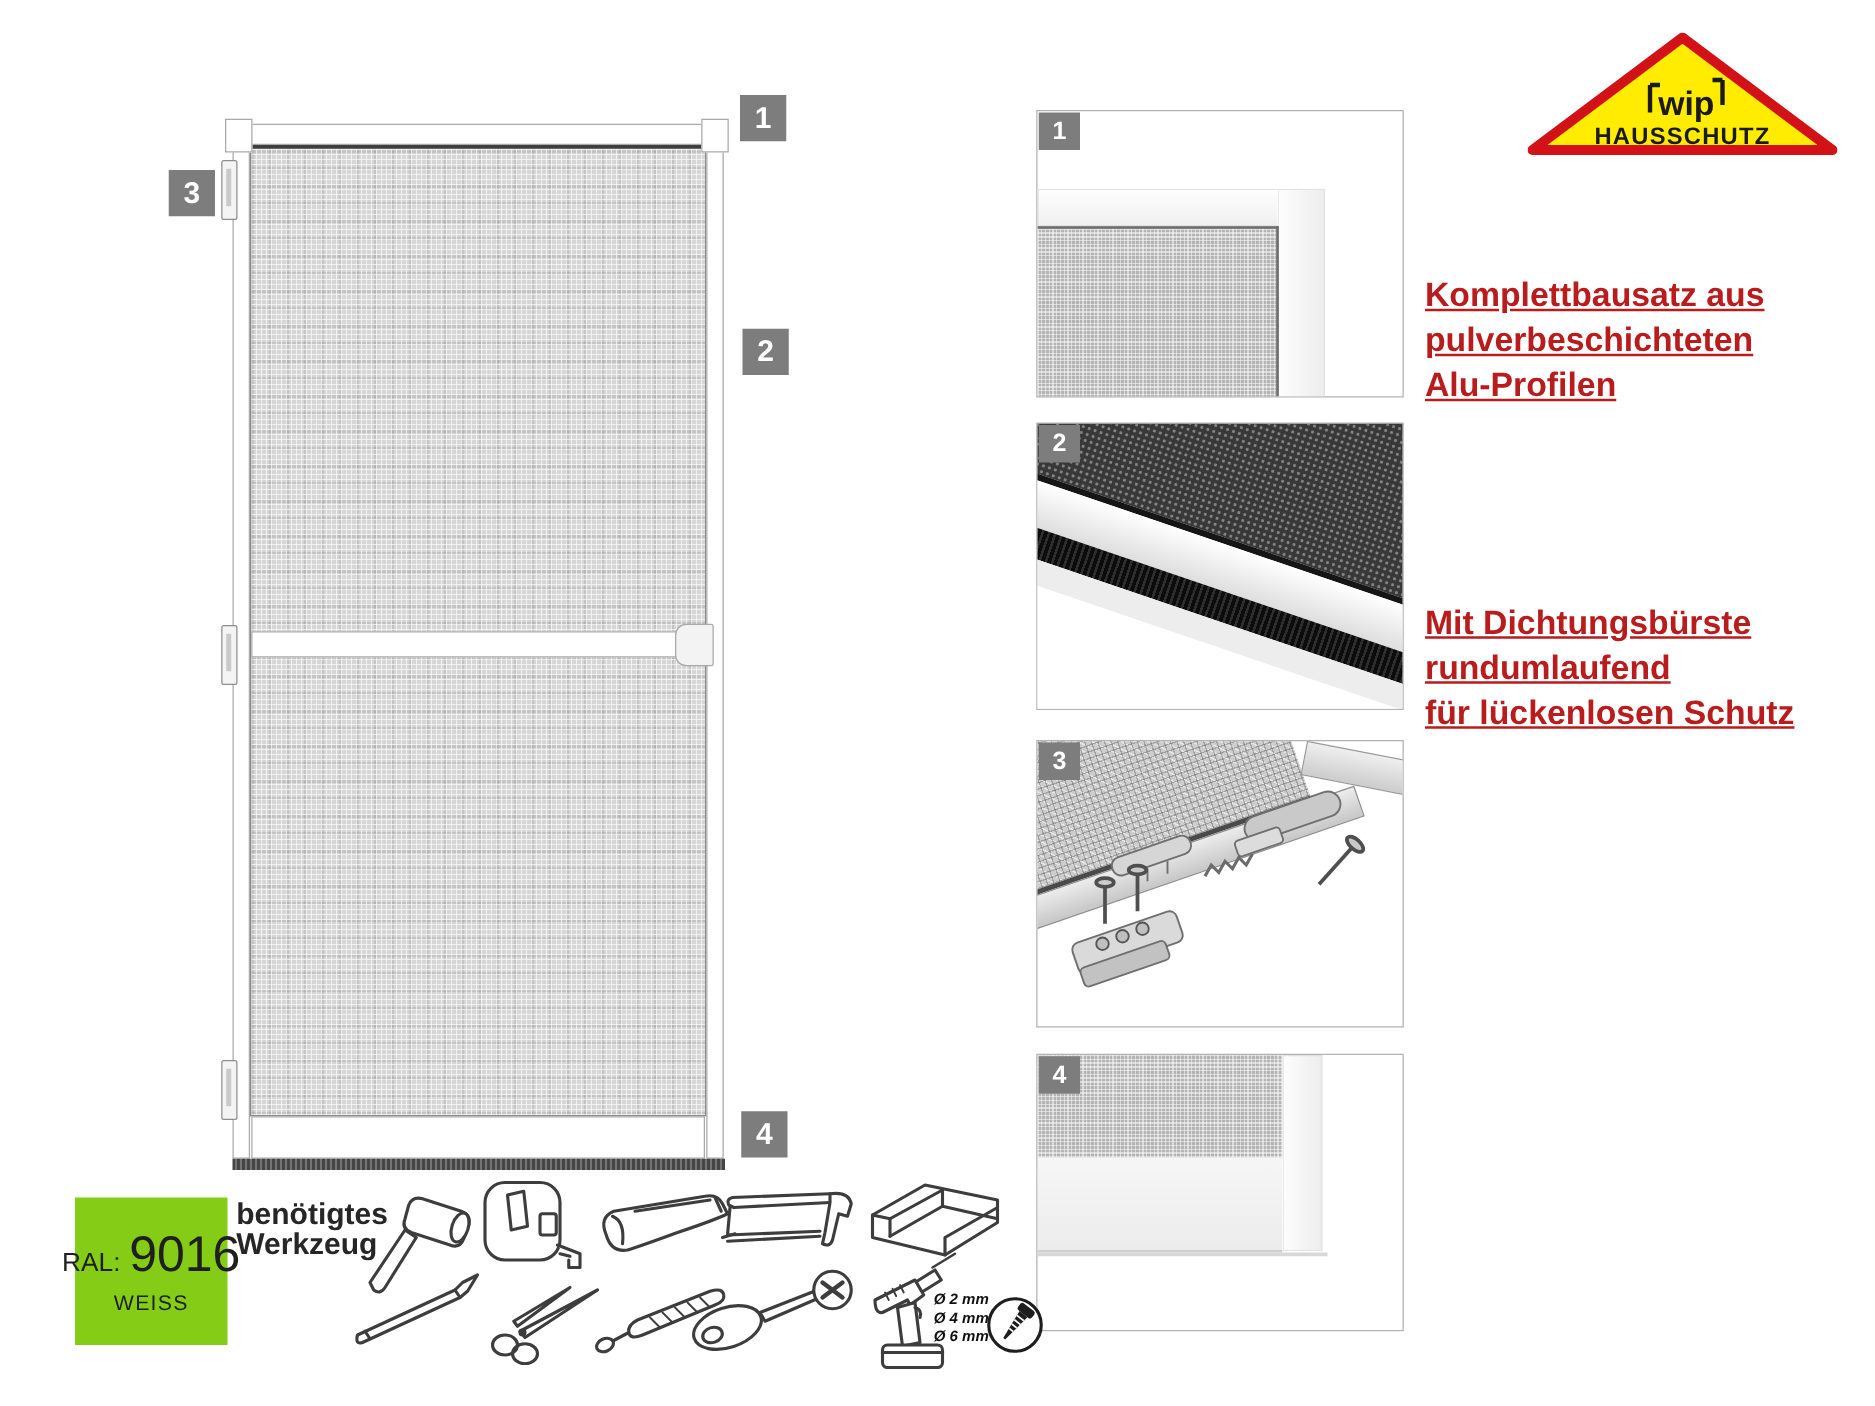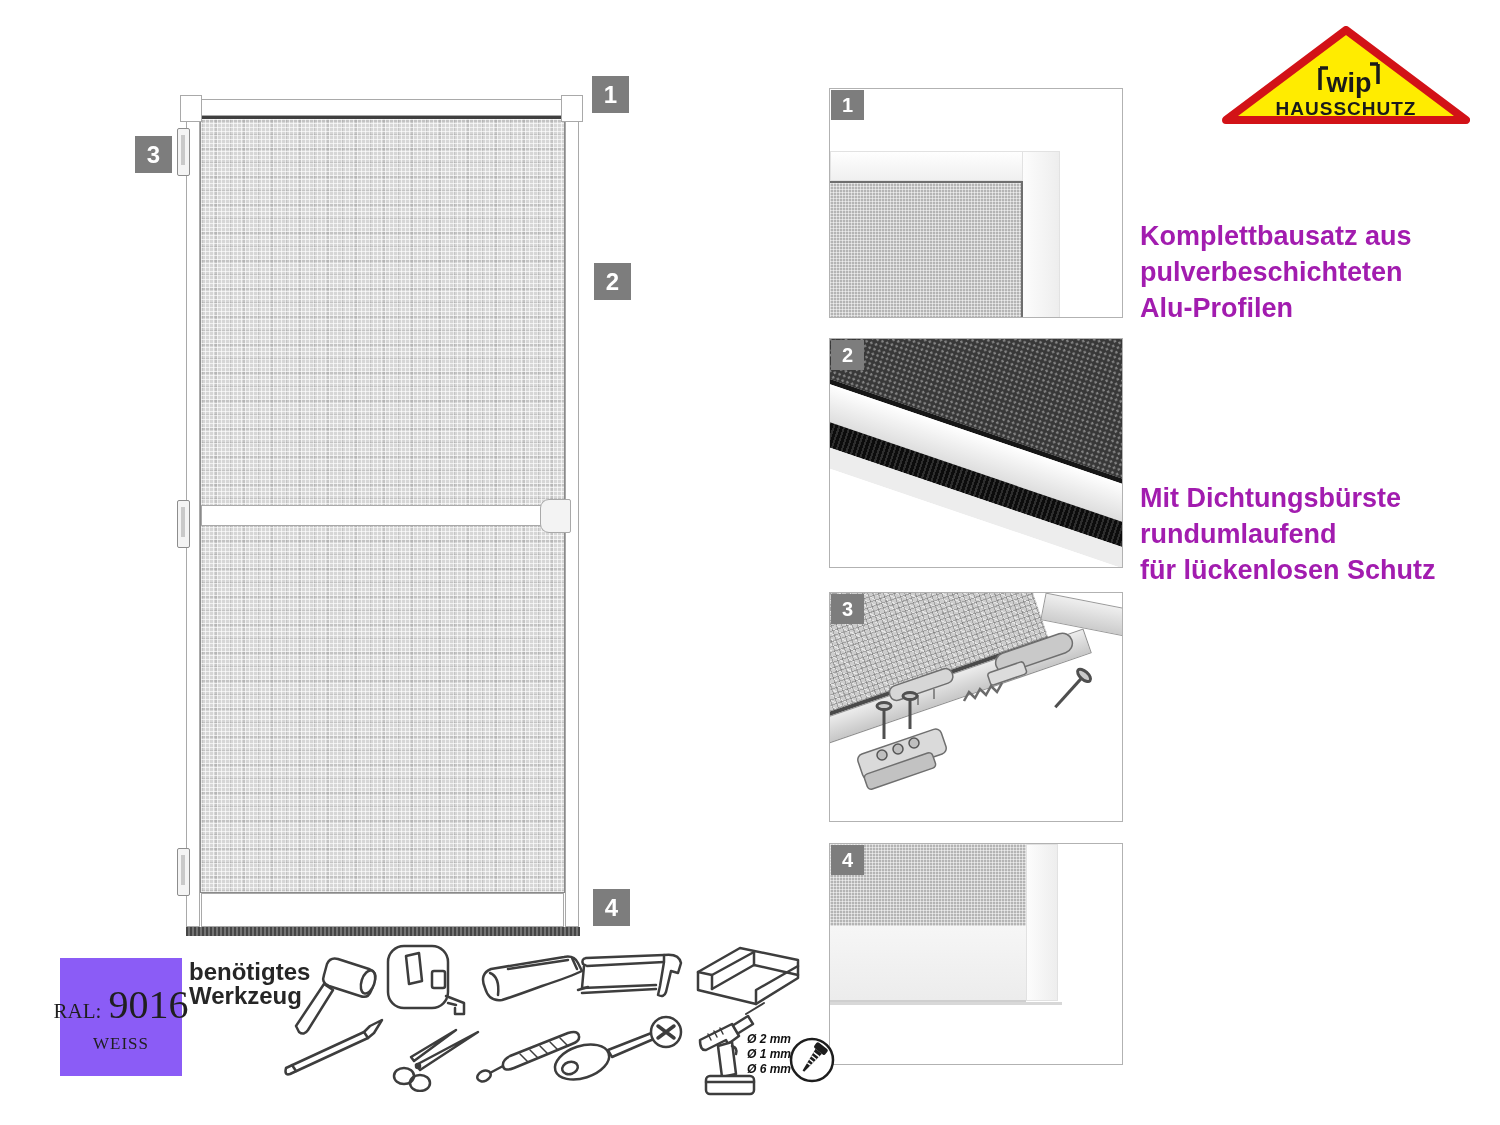--- a/index.html
+++ b/index.html
@@ -31,39 +31,39 @@
 
   
   .marker{width:37px;height:37px;background:#7d7d7d;color:#fff;display:flex;align-items:center;
           justify-content:center;font-weight:bold;font-size:24px;}
   .badge{position:absolute;left:1px;top:1px;width:33px;height:30px;background:#7d7d7d;color:#fff;
          display:flex;align-items:center;justify-content:center;font-weight:bold;font-size:20px;z-index:5;}
 
   
   .panel{position:absolute;left:829px;width:294px;background:#fff;border:1px solid #b2b2b2;
          box-sizing:border-box;overflow:hidden;}
-  .caption{position:absolute;left:1140px;width:352px;color:#a21caf;font-weight:bold;
-           font-size:27px;line-height:36px;white-space:pre-line;}
+  .caption{position:absolute;left:1140px;width:352px;color:#b91c1c;font-weight:bold;
+           font-size:27px;line-height:36px;white-space:pre-line;text-decoration:underline;}
 
   
   .frame-bar{background:linear-gradient(#ffffff,#efefef);box-shadow:inset 0 0 0 1px #e2e2e2;}
   .frame-bar-v{background:linear-gradient(90deg,#fdfdfd,#ededed);box-shadow:inset 0 0 0 1px #e2e2e2;}
 
   
   .p2rot{position:absolute;left:0;top:40px;width:500px;height:900px;transform-origin:0 0;
          transform:rotate(18.8deg) translate(-40px,-300px);}
   .p2rot>div{position:absolute;left:0;width:100%;}
 
   
   .p3rot{position:absolute;left:0;top:0;width:520px;height:620px;transform-origin:0 0;
          transform:rotate(-19deg) translate(-60px,-160px);}
 
   
-  .ral-box{background:#8b5cf6;display:flex;flex-direction:column;align-items:center;
-           justify-content:center;color:#1f1f1f;font-family:Liberation Serif, serif;}
+  .ral-box{background:#84cc16;display:flex;flex-direction:column;align-items:center;
+           justify-content:center;color:#1f1f1f;}
   .ral-line1{display:flex;align-items:baseline;gap:7px;}
   .ral-label{font-size:21px;}
   .ral-code{font-size:40px;}
   .ral-name{font-size:17px;margin-top:6px;letter-spacing:1px;}
   .tools-heading{font-size:24px;line-height:24px;font-weight:bold;color:#262626;white-space:pre-line;}
   .drill-sizes{font-size:12px;line-height:15px;font-weight:bold;font-style:italic;color:#111;
                white-space:pre-line;}
   .tool{position:absolute;}
   .tool path,.tool rect,.tool line,.tool circle,.tool ellipse{vector-effect:none;}
 </style>
@@ -284,21 +284,21 @@
       <path d="M14 40 L46 24 L53 36 L42 44 L40 40 L20 50 Q14 51 14 40 Z"></path>
       <path d="M22 34 l3 6 M28 31 l3 6 M34 28 l3 6" stroke-width="1.5" fill="none"></path>
       <path d="M32 46 L46 42 L50 74 L36 77 Z"></path>
       <path d="M46 46 Q52 48 50 54" fill="none"></path>
       <rect x="20" y="76" width="48" height="18" rx="4"></rect>
       <line x1="20" y1="82" x2="68" y2="82"></line>
     </g>
   </svg>
 
   <div class="abs drill-sizes" style="left:747px;top:1032px;">Ø 2 mm
-Ø 1 mm
+Ø 4 mm
 Ø 6 mm</div>
 
   <svg class="tool" style="left:786px;top:1034px;" width="52" height="52" viewBox="0 0 52 52">
     <circle cx="26" cy="26" r="21" fill="#fff" stroke="#1d1d1d" stroke-width="2.5"></circle>
     <g transform="rotate(38 26 26)">
       <rect x="19" y="8" width="14" height="7" rx="2" fill="#1d1d1d"></rect>
       <path d="M22 15 L30 15 L27 40 L25 40 Z" fill="#1d1d1d"></path>
       <path d="M22.5 19 h7 M23 23 h6 M23.5 27 h5 M24 31 h4" stroke="#ffffff" stroke-width="1.4"></path>
     </g>
   </svg>

